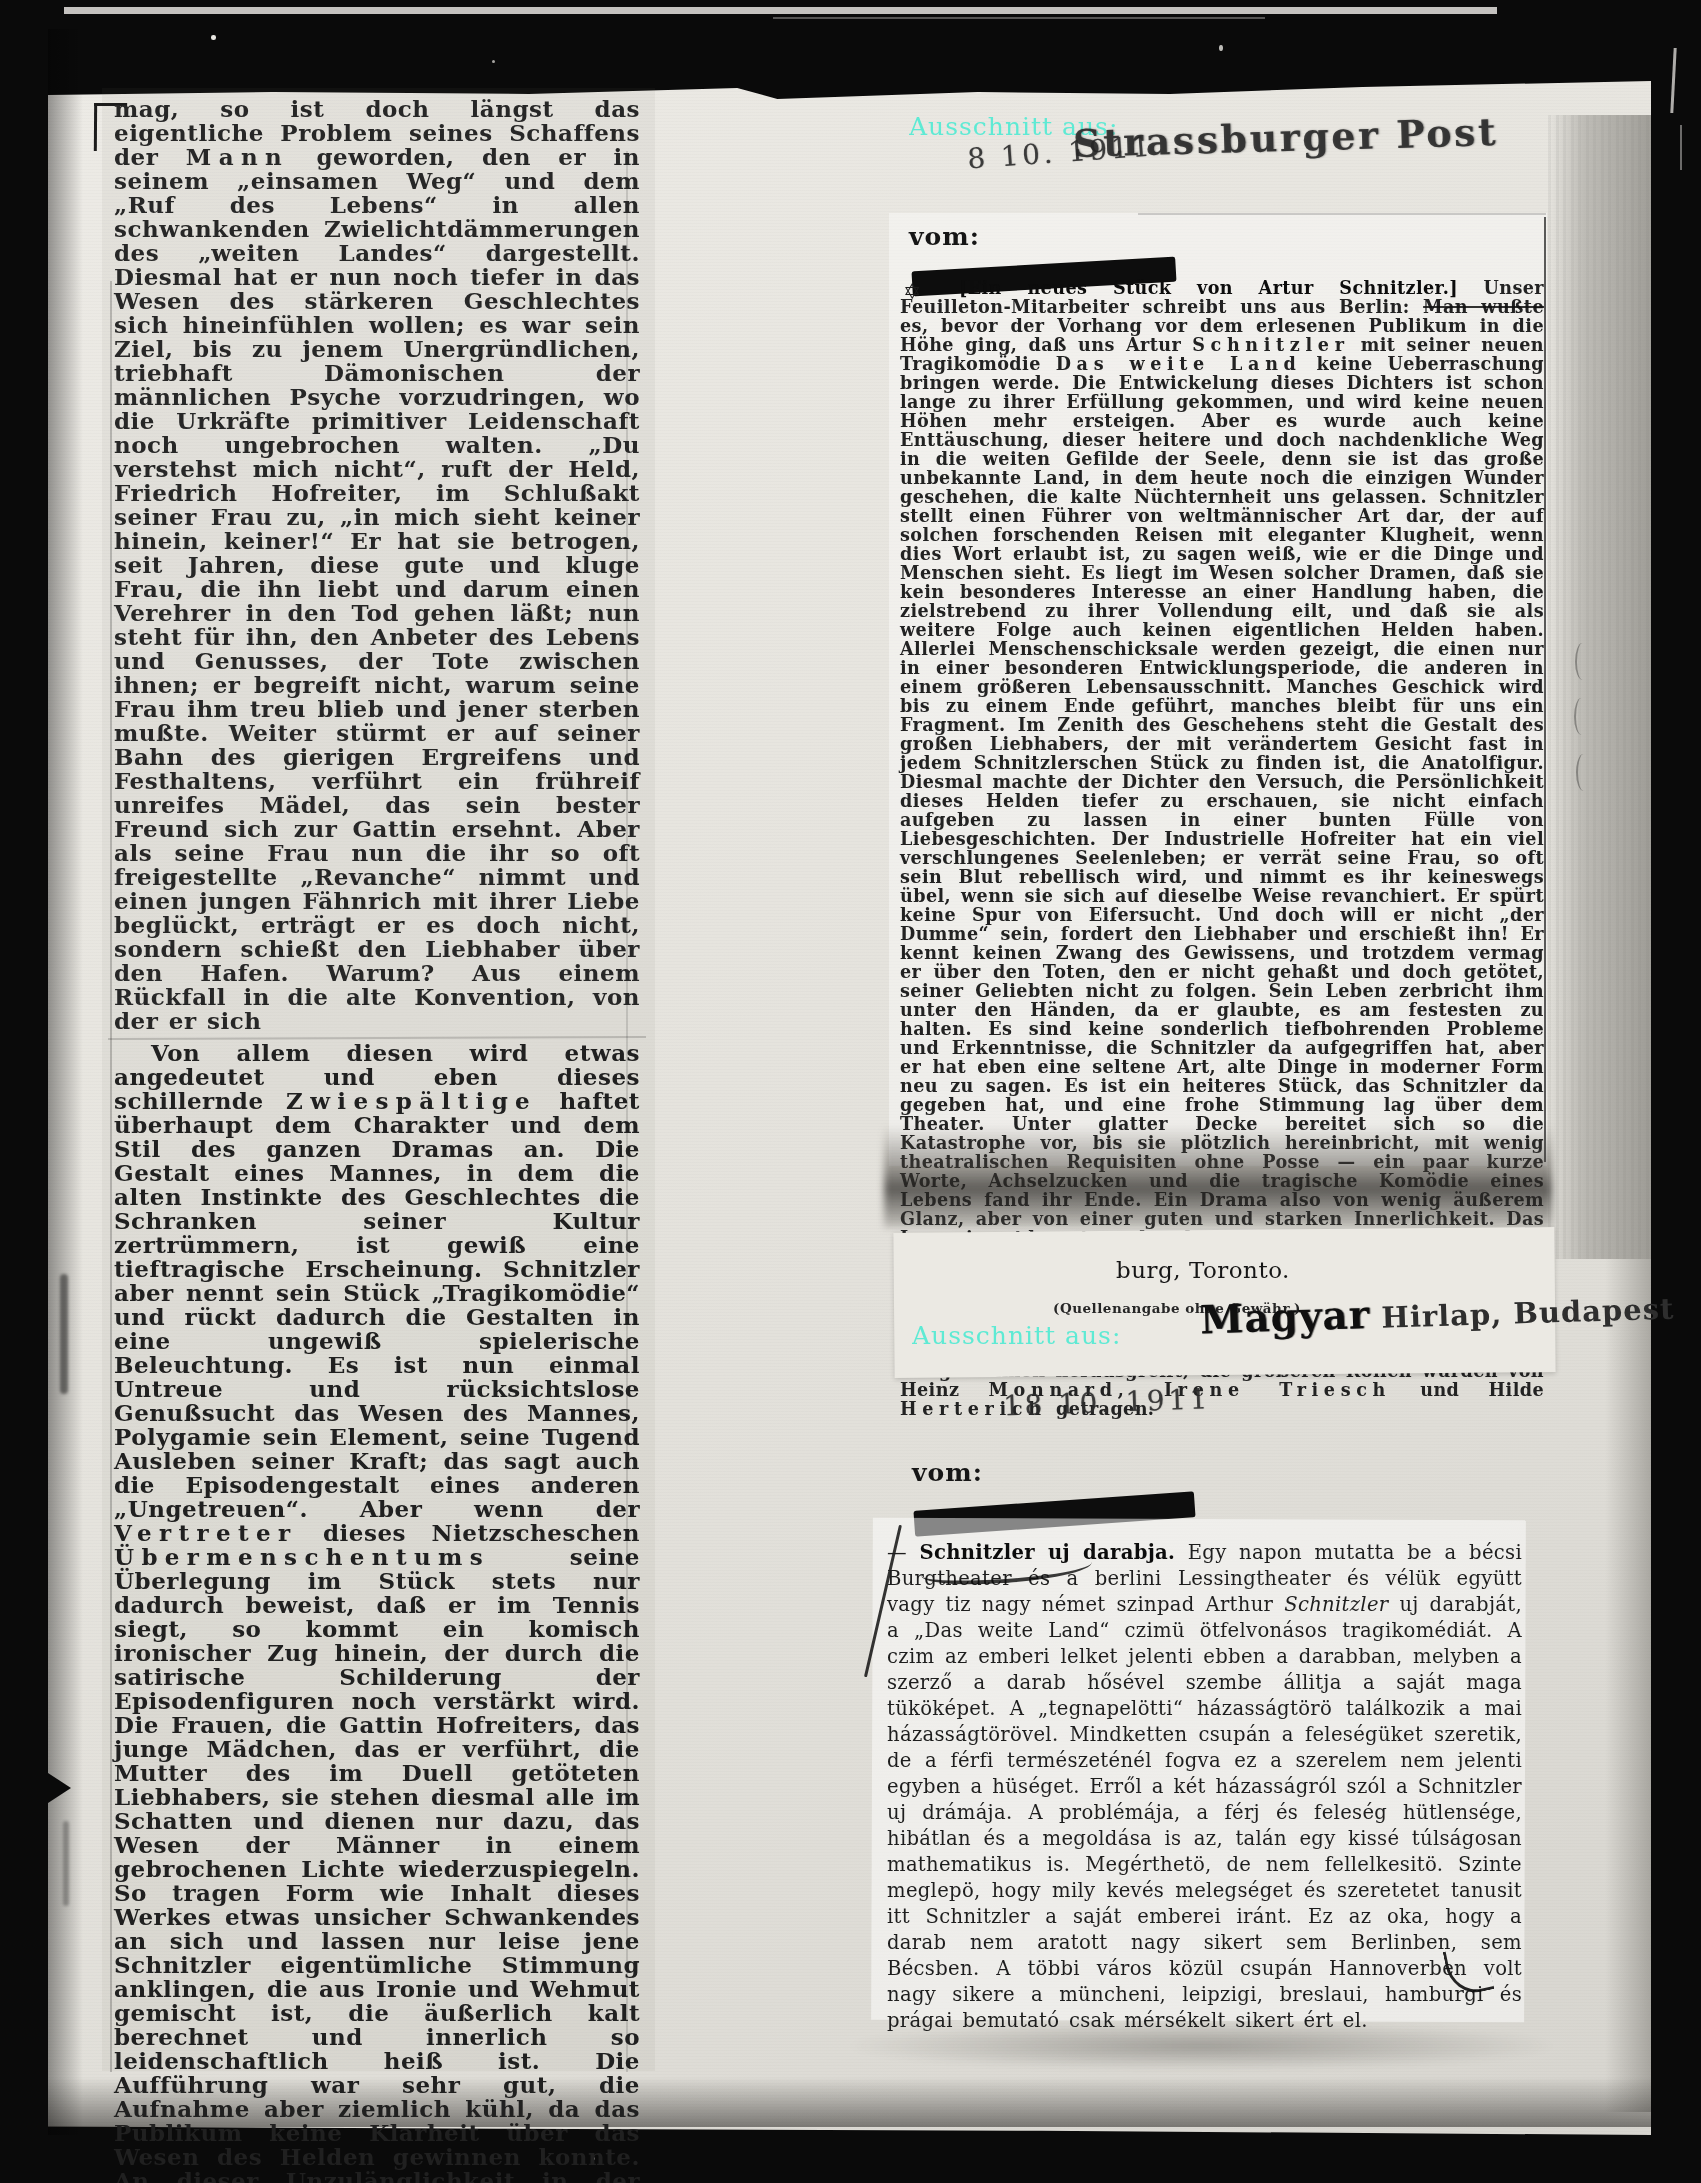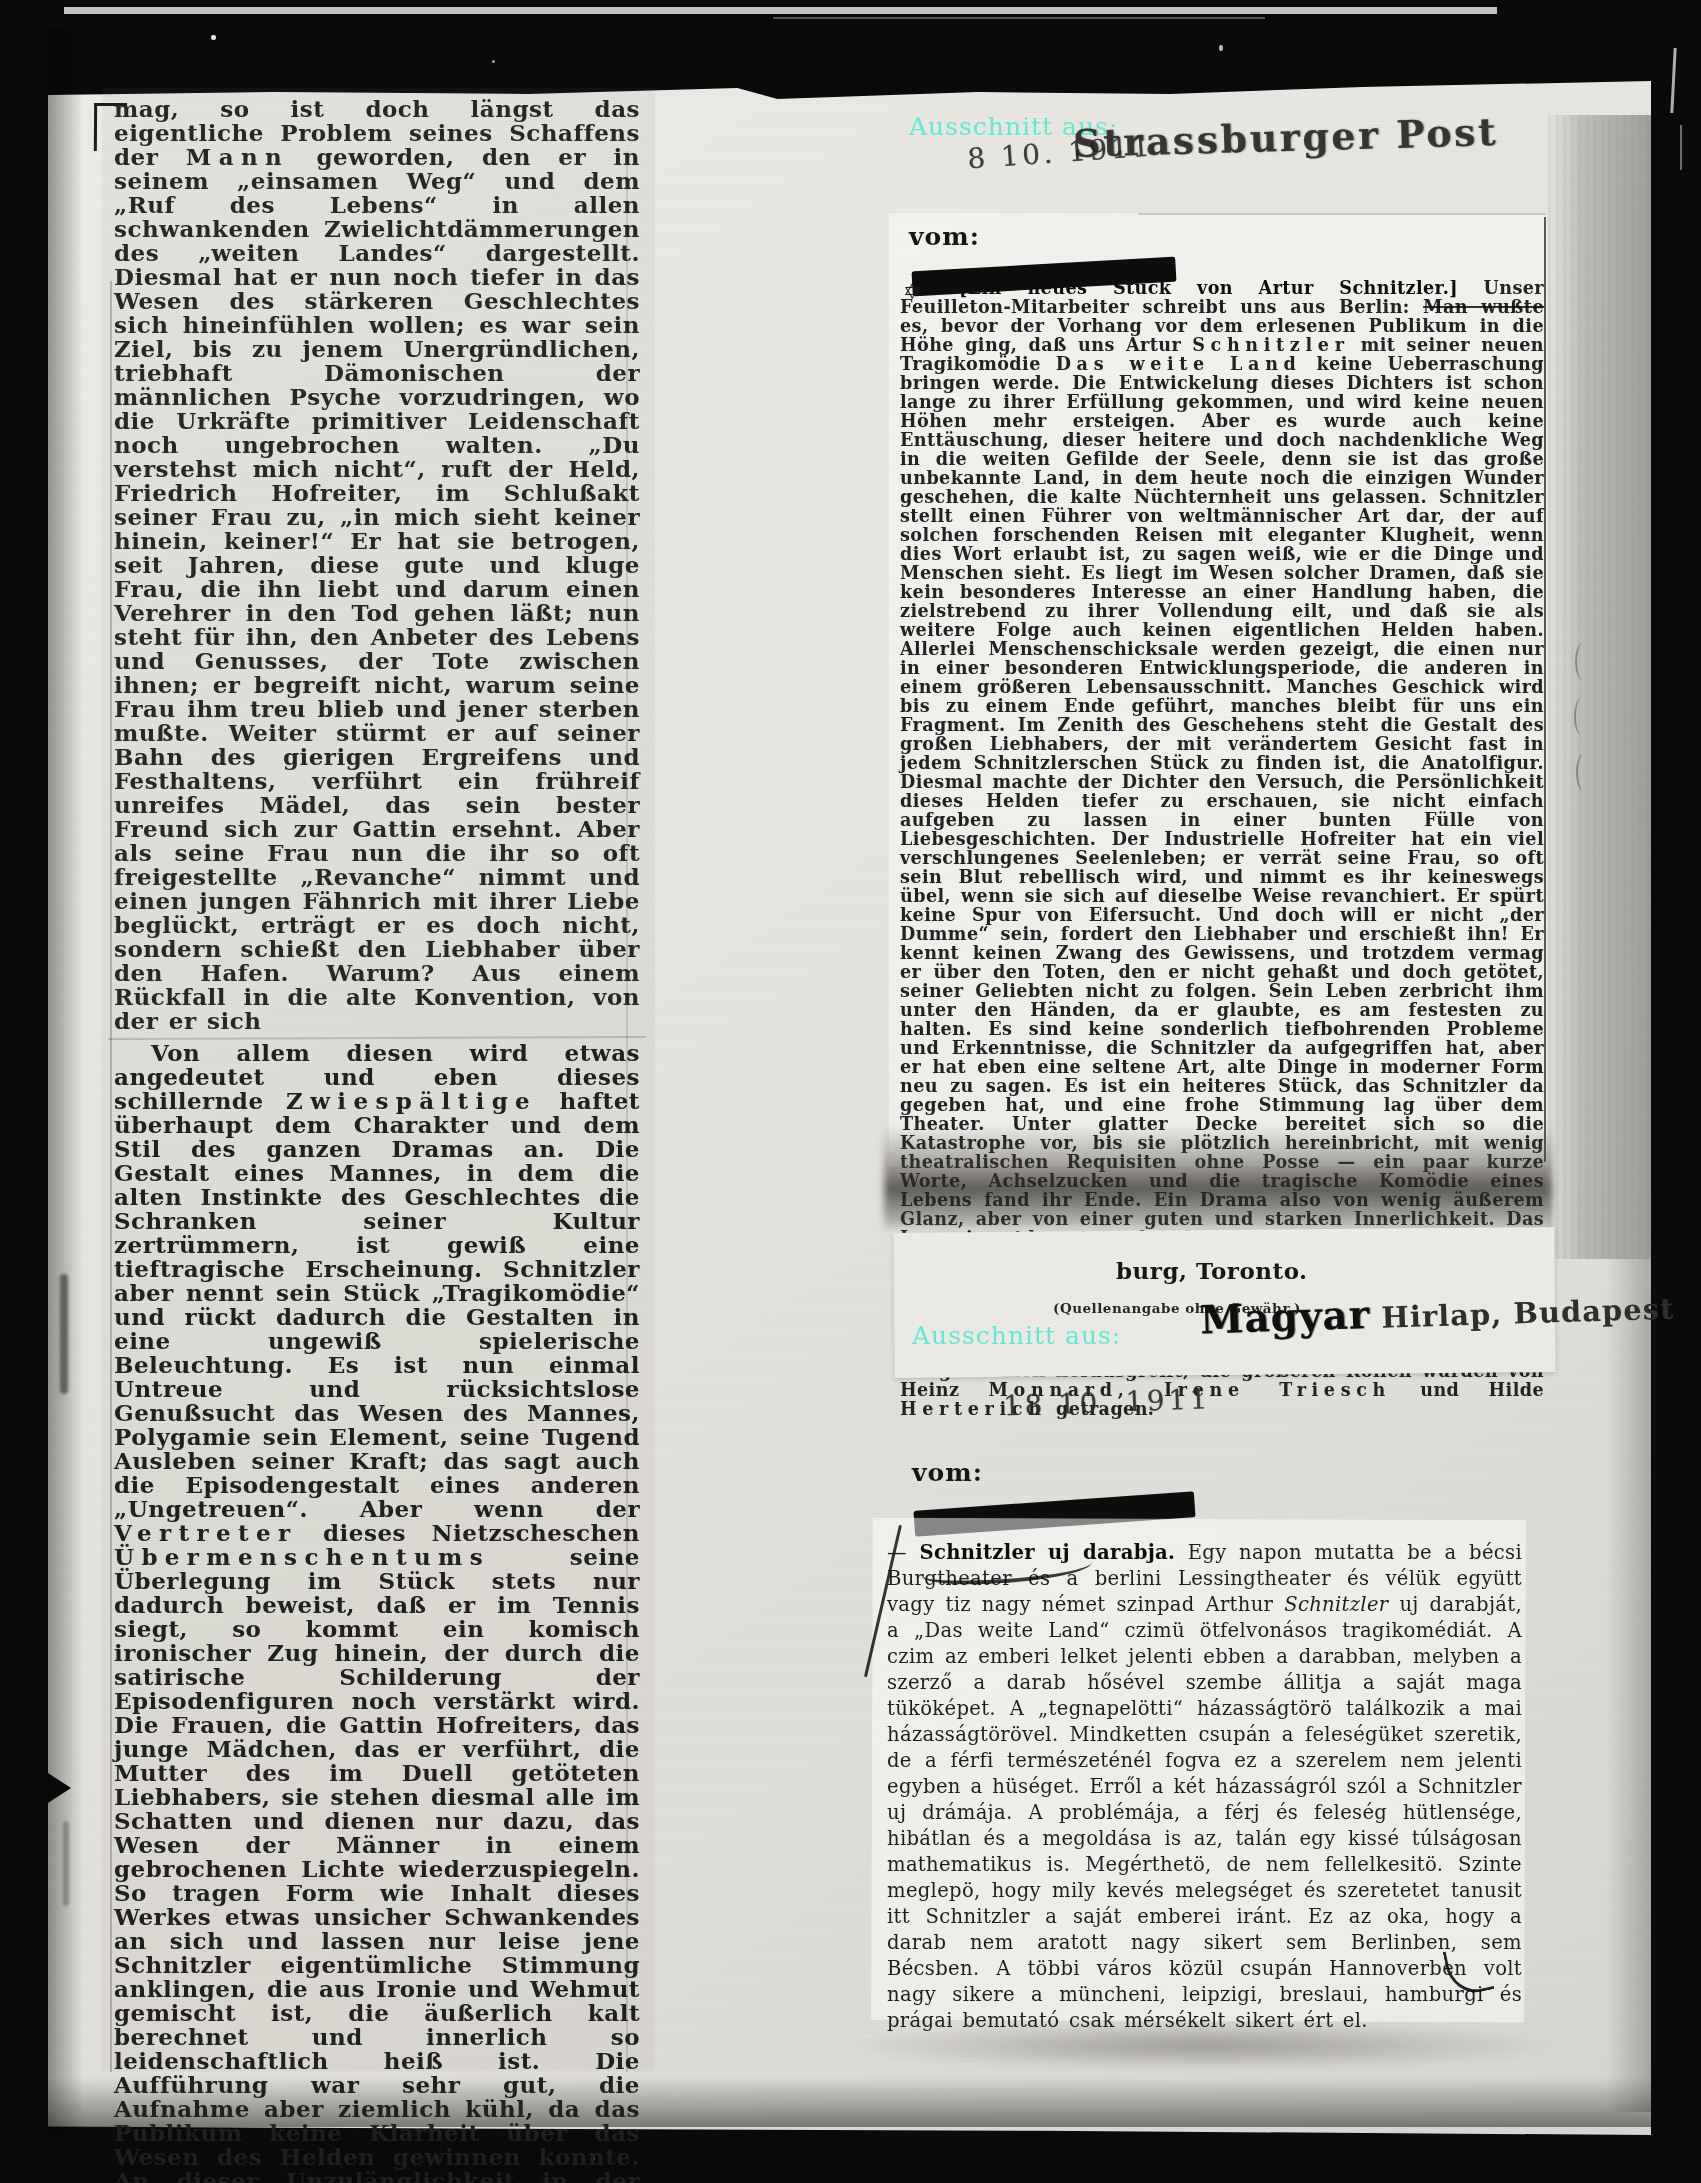--- a/index.html
+++ b/index.html
@@ -71,21 +71,21 @@
     text-align:justify;color:#222;text-indent:59px;}
   #sb-star{position:absolute;left:903px;top:279px;font-size:22px;color:#1b1b1b;font-family:"DejaVu Sans",sans-serif;}
   #sb-smudge{position:absolute;left:884px;top:1125px;width:668px;height:103px;
     background:linear-gradient(180deg,rgba(70,66,60,0) 0%,rgba(70,66,60,.45) 40%,rgba(38,36,33,.7) 62%,rgba(95,92,86,.22) 100%);
     filter:blur(3.5px);}
   .margin-mark{position:absolute;width:13px;height:37px;border-left:2px solid rgba(20,20,20,.35);border-radius:50%;}
 
   
   #mg-scrap{position:absolute;left:894px;top:1230px;width:661px;height:145px;background:#ebe9e3;
     transform:rotate(-.5deg);box-shadow:0 1.5px 5px rgba(0,0,0,.18);}
-  #mg-frag{position:absolute;left:1116px;top:1257px;font-size:23px;color:#161616;letter-spacing:0.5px;font-weight:bold;}
+  #mg-frag{position:absolute;left:1116px;top:1257px;font-size:23px;color:#161616;letter-spacing:0.5px;}
   #mg-note{position:absolute;left:1053px;top:1300px;font-size:13.5px;font-weight:bold;color:#262626;letter-spacing:0.5px;}
   #mg-stamp{position:absolute;left:1200px;top:1289px;transform:rotate(-1.8deg);white-space:nowrap;}
   #mg-stamp .stamp-bold{font-size:39px;font-weight:bold;color:#101010;letter-spacing:1px;text-shadow:1px 0 1px rgba(20,20,20,.6);}
   #mg-stamp .stamp-rest{font-size:29px;font-weight:bold;color:#2e2e2e;letter-spacing:1px;}
   #mg-bar{left:914px;top:1501px;width:281px;height:26px;transform:rotate(-4deg);}
   #mg-clip-bg{position:absolute;left:872px;top:1519px;width:653px;height:502px;
     background:rgba(255,255,255,.5);transform:rotate(.2deg);}
   #mg-pen-diag{position:absolute;left:899px;top:1525px;width:2.5px;height:156px;background:rgba(18,18,18,.85);
     transform:rotate(13deg);transform-origin:top center;border-radius:2px;}
   #mg-swash{position:absolute;left:921px;top:1555px;width:171px;height:24px;

